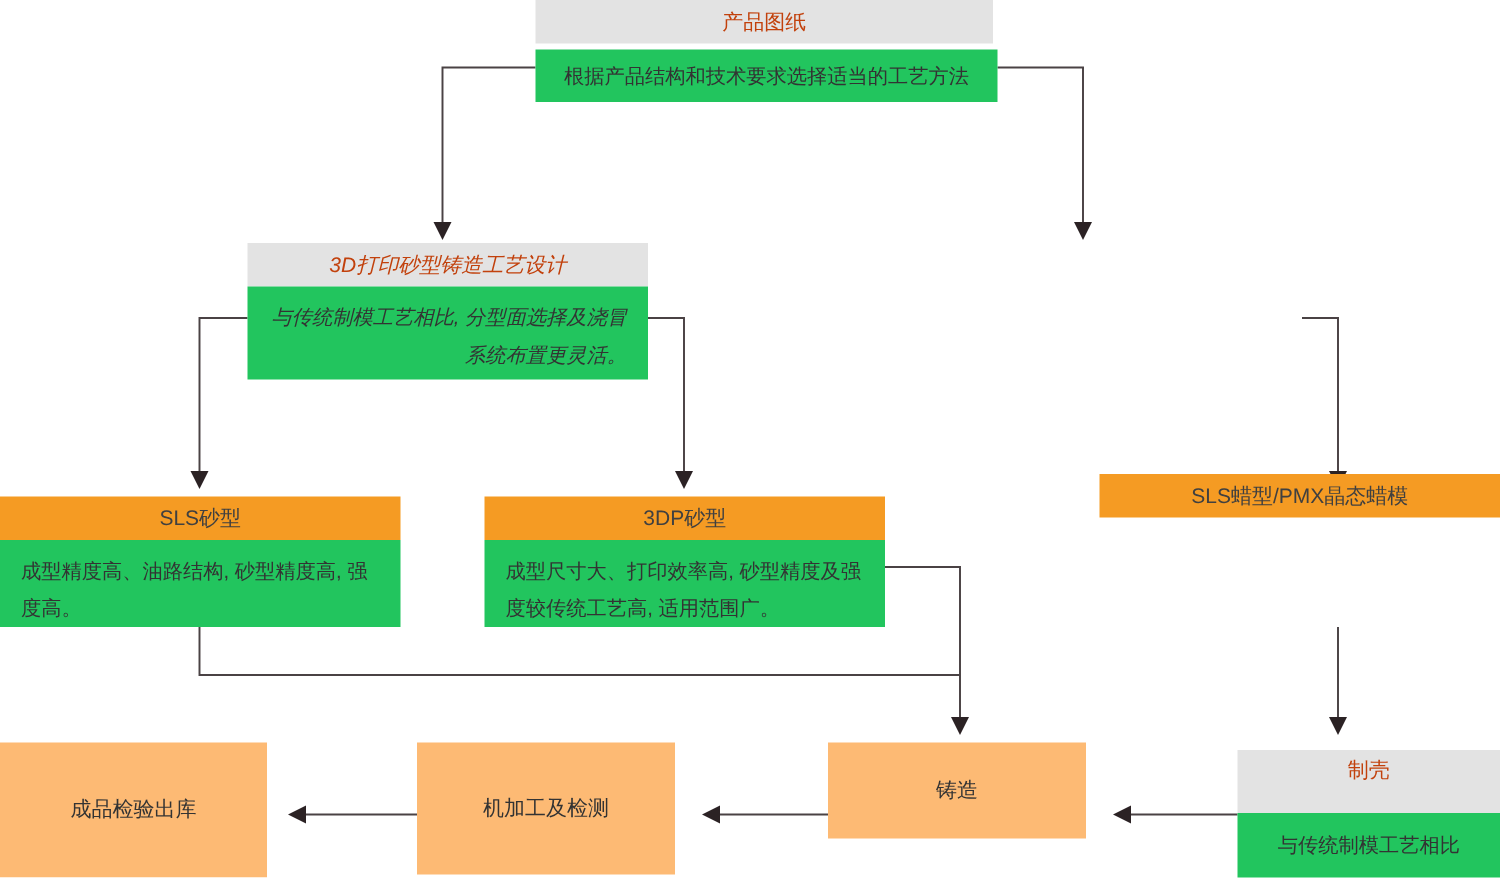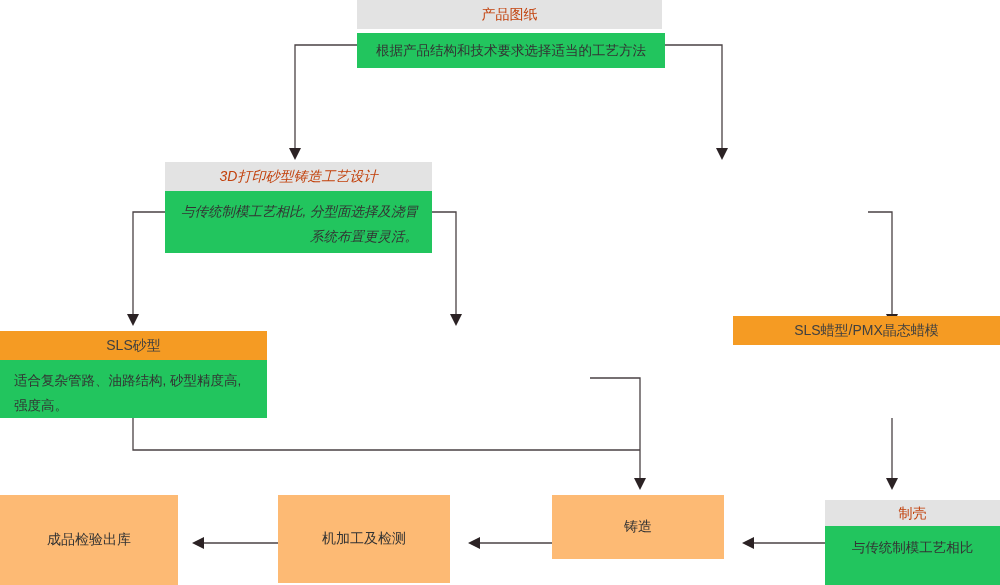--- a/index.html
+++ b/index.html
@@ -123,38 +123,42 @@
   </div>
 
   <div class="node" style="left:165px; top:162px; width:267px;font-style:italic;">
     <div class="node-header">3D打印砂型铸造工艺设计</div>
     <div class="node-body" style="height:62px;text-align:right;">与传统制模工艺相比, 分型面选择及浇冒系统布置更灵活。</div>
   </div>
 
 
   <div class="node" style="left:0px; top:331px; width:267px;">
     <div class="node-header accent">SLS砂型</div>
-    <div class="node-body" style="height:58px;">适合复杂管路、油路结构, 砂型精度高, 强度高。</div>
+    <div class="node-body" style="height:58px;">成型精度高、油路结构, 砂型精度高, 强度高。</div>
   </div>
 
+  <div class="node" style="left:323px; top:331px; width:267px;">
+    <div class="node-header accent">3DP砂型</div>
+    <div class="node-body" style="height:58px;">成型尺寸大、打印效率高, 砂型精度及强度较传统工艺高, 适用范围广。</div>
+  </div>
 
   <div class="node" style="left:733px; top:316px; width:267px;">
     <div class="node-header accent">SLS蜡型/PMX晶态蜡模</div>
   </div>
 
   <div class="plain" style="left:0px; top:495px; width:178px; height:90px;">
     <span>成品检验出库</span>
   </div>
 
   <div class="plain" style="left:278px; top:495px; width:172px; height:88px;">
     <span>机加工及检测</span>
   </div>
 
   <div class="plain" style="left:552px; top:495px; width:172px; height:64px;">
     <span>铸造</span>
   </div>
 
   <div class="node" style="left:825px; top:500px; width:175px;">
-    <div class="node-header" style="height:26px; line-height:26px;">制壳</div>
+    <div class="node-header" style="height:42px; line-height:26px;">制壳</div>
     <div class="node-body center" style="height:59px; padding-top:9px;">与传统制模工艺相比</div>
   </div>
 
 </div>
 
 </body></html>

